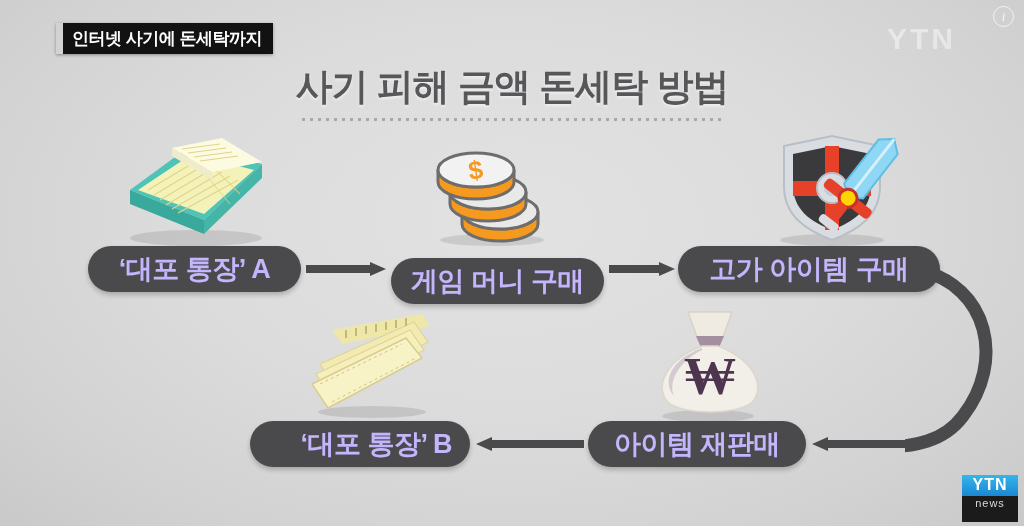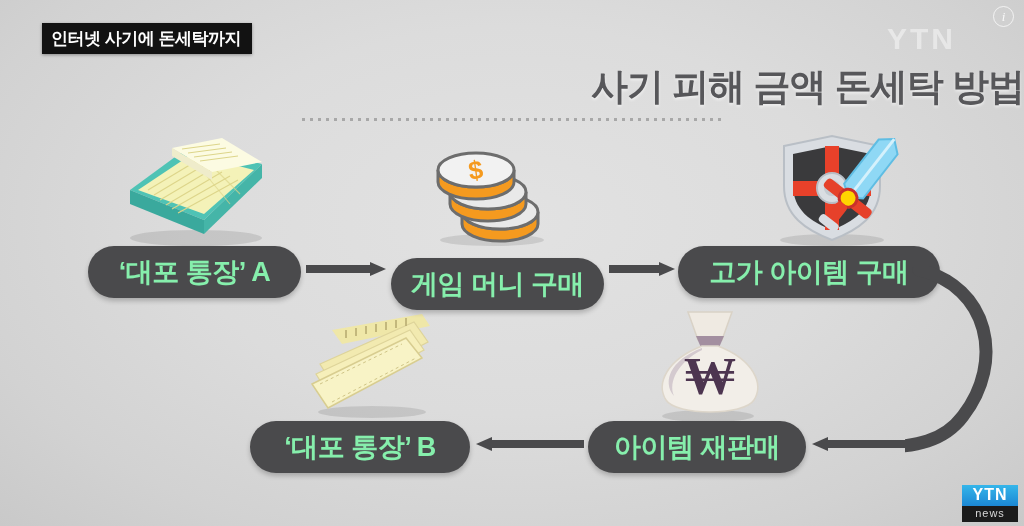--- a/index.html
+++ b/index.html
@@ -65,33 +65,32 @@
     padding: 2px 0 3px;
     line-height: 1;
   }
   #ytn-logo .logo-sub {
     display: block;
     background: #1b1b1b;
     color: #d8d8d8;
     font-size: 11px;
     letter-spacing: 1px;
     line-height: 1;
-    padding: 2px 0 3px;
+    padding: 2px 0 13px;
   }
 
   
   #headline {
     position: absolute;
-    left: 42px;
+    left: 56px;
     top: 23px;
     height: 31px;
     display: flex;
     align-items: center;
     box-shadow: 0 1px 3px rgba(0,0,0,0.35);
-    flex-direction: column;
   }
   #headline .accent-bar {
     width: 7px;
     background: linear-gradient(180deg, #46c8f5 0%, #1ba0e0 100%);
   }
   #headline .headline-text {
     background: #121212;
     color: #ffffff;
     font-size: 17px;
     font-weight: 700;
@@ -100,21 +99,21 @@
     white-space: nowrap;
     letter-spacing: -0.5px;
   }
 
   
   #chart-title {
     position: absolute;
     left: 0;
     right: 0;
     top: 62px;
-    text-align: right;
+    text-align: center;
     font-size: 37px;
     font-weight: 700;
     color: #57575a;
     letter-spacing: -1px;
     text-shadow: 0 2px 3px rgba(255,255,255,0.55);
     user-select: none;
   }
   #title-divider {
     position: absolute;
     left: 50%;
@@ -127,30 +126,30 @@
     background-repeat: repeat-x;
   }
 
   
   .pill {
     position: absolute;
     display: flex;
     align-items: center;
     justify-content: center;
     background: #4a4a4c;
-    color: #86efac;
+    color: #c4b5fd;
     border-radius: 999px;
     font-size: 27px;
     font-weight: 700;
     letter-spacing: -0.5px;
     white-space: nowrap;
     box-shadow: 0 3px 5px rgba(0,0,0,0.22);
     box-sizing: border-box;
     padding: 0 18px;
-    height: 52px;
+    height: 46px;
     user-select: none;
   }
 
   .arrow {
     position: absolute;
     height: 13px;
   }
   .arrow .shaft {
     position: absolute;
     top: 3px;
@@ -325,21 +324,21 @@
   </div>
 
   <div class="pill" id="pill-n4" style="left:588px; top:421px; width:218px;">
     <span>아이템 재판매</span>
   </div>
 
   <div class="pill" id="pill-n3" style="left:678px; top:246px; width:262px;">
     <span>고가 아이템 구매</span>
   </div>
 
-  <div class="pill" id="pill-n5" style="left:250px; top:421px; width:220px;">
+  <div class="pill" id="pill-n5" style="left:250px; top:421px; width:220px;justify-content:flex-end;">
     <span>‘대포 통장’ B</span>
   </div>
 
   <div class="arrow right" style="left:306px; top:262px; width:80px;">
     <div class="shaft"></div>
     <div class="head"></div>
   </div>
 
   <div class="arrow right" style="left:609px; top:262px; width:66px;">
     <div class="shaft"></div>

